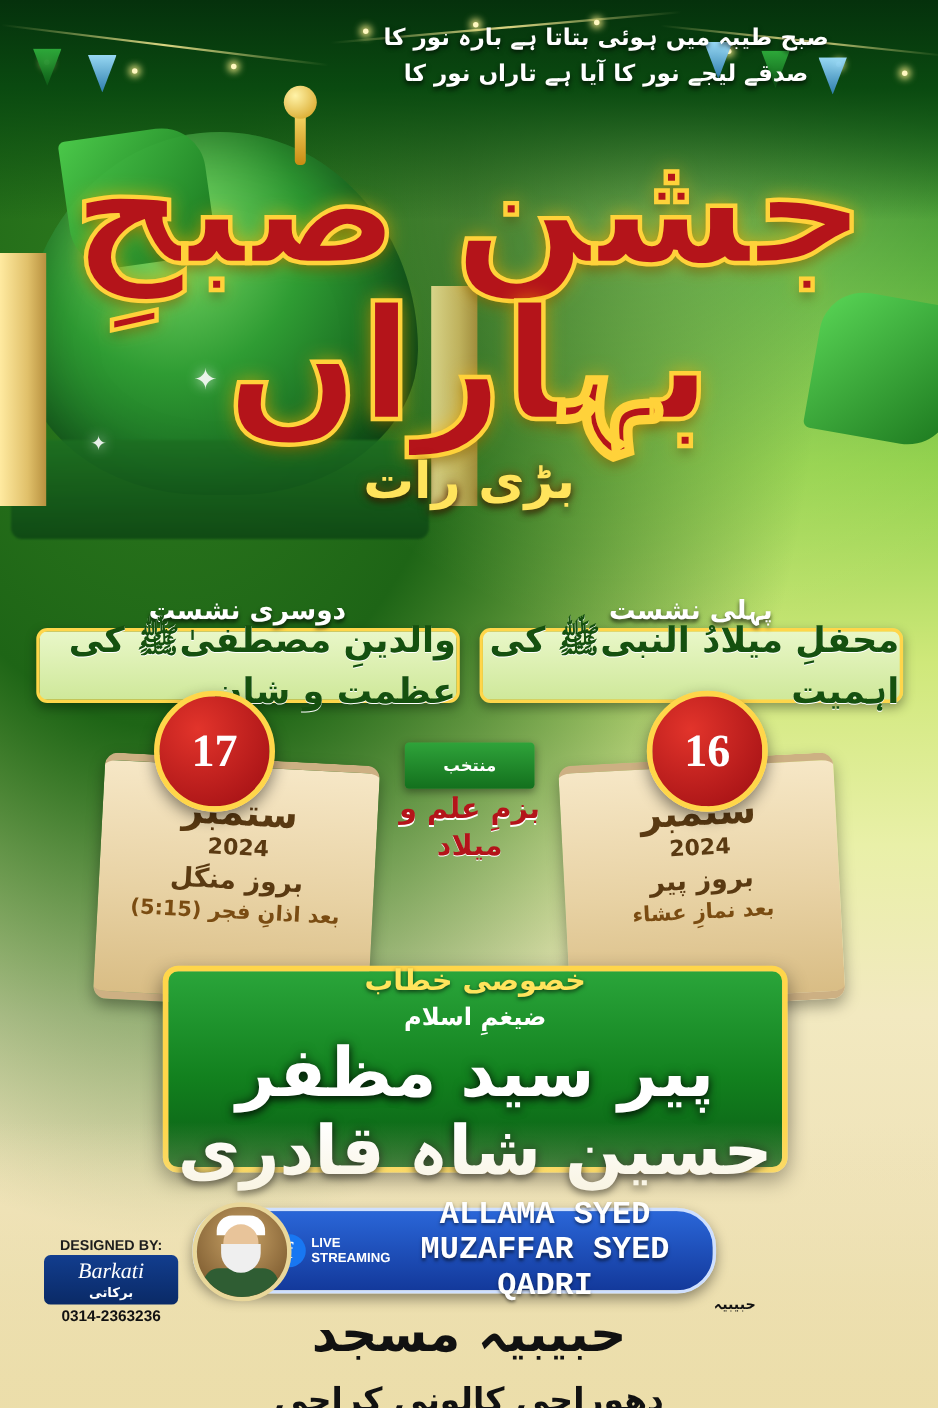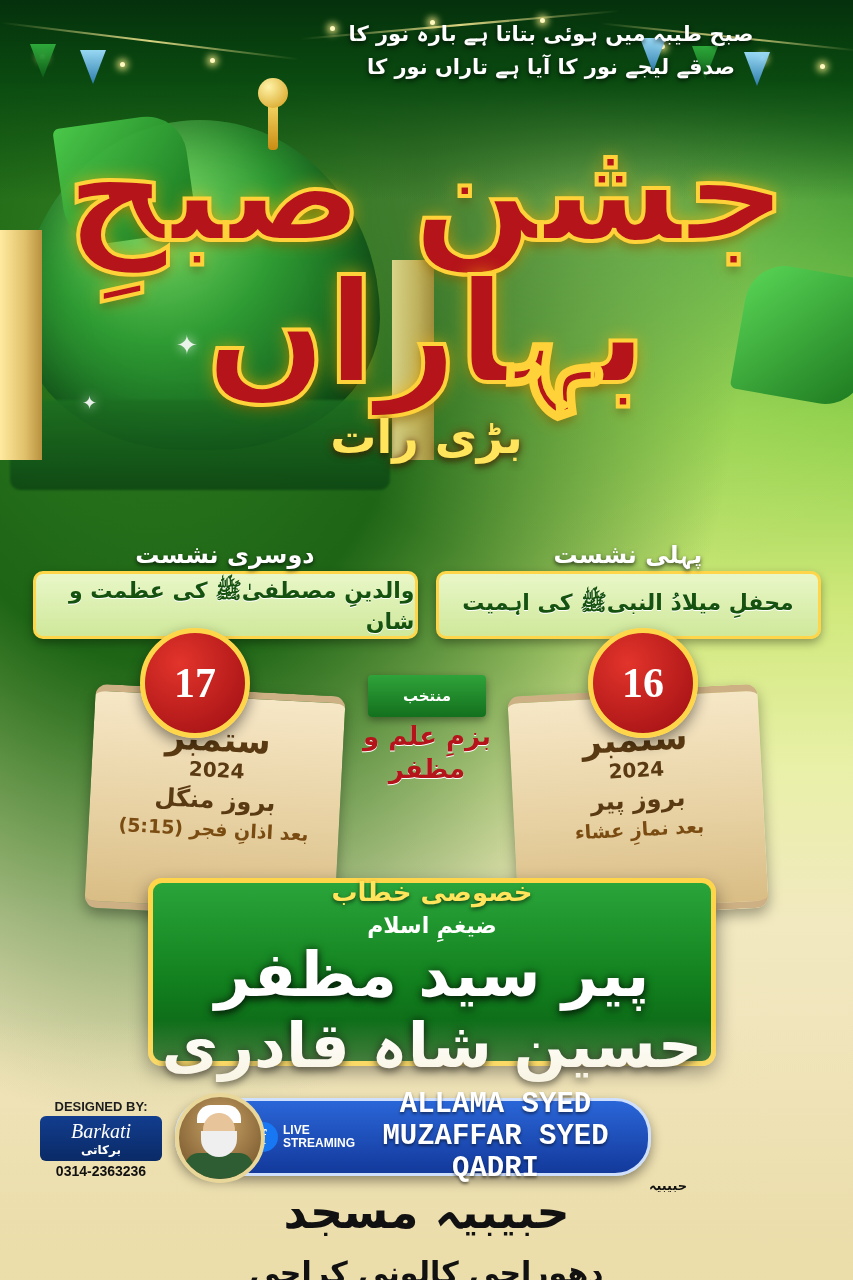--- a/index.html
+++ b/index.html
@@ -50,21 +50,21 @@
   
   .sessions{position:absolute;left:0;top:505px;width:853px;display:flex;
     flex-direction:row-reverse;justify-content:center;gap:18px;}
   .sess{width:385px;margin-top:36px;}
   .sess-cap{text-align:center;font-size:24px;color:#fff;
     text-shadow:0 2px 4px rgba(0,0,0,.7);margin-bottom:2px;}
   .sess-box{height:62px;border-radius:10px;border:3px solid #ffd64a;
     background:linear-gradient(180deg,#e9f7c8,#cfe89a);
     display:flex;align-items:center;justify-content:center;
     box-shadow:0 4px 10px rgba(0,0,0,.35);}
-  .sess-box span{font-size:22px;color:#15510f;text-shadow:0 1px 0 #fff;}
+  .sess-box span{font-size:32px;color:#15510f;text-shadow:0 1px 0 #fff;}
   
   .scroll{position:absolute;width:250px;height:210px;
     background:linear-gradient(180deg,#f6e7c6 0%,#e8d2a4 55%,#d9bd85 100%);
     border-radius:12px;box-shadow:0 6px 14px rgba(0,0,0,.35);
     border-top:7px solid #cdb083;border-bottom:7px solid #cdb083;}
   .scroll-r{right:90px;top:690px;transform:rotate(-3deg);}
   .scroll-l{left:90px;top:690px;transform:rotate(3deg);}
   .datebadge{position:absolute;width:100px;height:100px;border-radius:50%;
     background:radial-gradient(circle at 35% 30%,#e2342b,#9d0d12);
     border:5px solid #ffd64a;color:#fff;font-size:42px;font-weight:bold;
@@ -89,21 +89,21 @@
     border:5px solid #ffd64a;border-radius:14px;
     box-shadow:0 8px 18px rgba(0,0,0,.45);}
   .sp-cap{position:absolute;left:0;top:-6px;width:100%;text-align:center;
     color:#ffe45c;font-size:26px;text-shadow:0 2px 4px rgba(0,0,0,.6);}
   .sp-sub{position:absolute;left:0;top:30px;width:100%;text-align:center;
     color:#fff;font-size:22px;}
   .sp-name{position:absolute;left:0;top:56px;width:100%;text-align:center;
     color:#fff;font-size:62px;line-height:1.15;
     text-shadow:0 0 10px rgba(0,0,0,.6),0 4px 7px rgba(0,0,0,.55);}
   
-  .designer{position:absolute;left:40px;top:1099px;width:122px;text-align:center;}
+  .designer{position:absolute;left:40px;top:1124px;width:122px;text-align:center;}
   .d-lbl{font-size:13px;font-weight:bold;color:#1d1d1d;}
   .d-box{margin-top:2px;background:linear-gradient(180deg,#123d8e,#0a2a66);
     border-radius:6px;padding:4px 6px;color:#fff;}
   .d-name{font-family:"Liberation Serif",serif;font-style:italic;font-size:20px;}
   .d-ar{font-size:12px;}
   .d-phone{margin-top:2px;font-size:14px;font-weight:bold;color:#111;}
   
   .livebar{position:absolute;left:175px;top:1098px;width:470px;height:72px;
     background:linear-gradient(180deg,#2a66d8,#13399b);border-radius:36px;
     border:3px solid #cfe0ff;box-shadow:0 5px 12px rgba(0,0,0,.4);
@@ -205,21 +205,21 @@
     <div class="scroll-txt urdu">
       <div class="scroll-month">ستمبر</div>
       <div class="scroll-year">2024</div>
       <div class="scroll-day">بروز منگل</div>
       <div class="scroll-time">بعد اذانِ فجر (5:15)</div>
     </div>
   </div>
   <div class="datebadge" style="left:140px;top:628px;">17</div>
 
   <div class="greenflag urdu">منتخب</div>
-  <div class="bazm urdu">بزمِ علم و مظفر</div>
+  <div class="bazm urdu">بزمِ علم و میلاد</div>
 
   <div class="speaker">
     <div class="sp-cap urdu">خصوصی خطاب</div>
     <div class="sp-sub urdu">ضیغمِ اسلام</div>
     <div class="sp-name urdu">پیر سید مظفر حسین شاہ قادری</div>
   </div>
 
   <div class="bottomfade"></div>
 
   <div class="designer">

